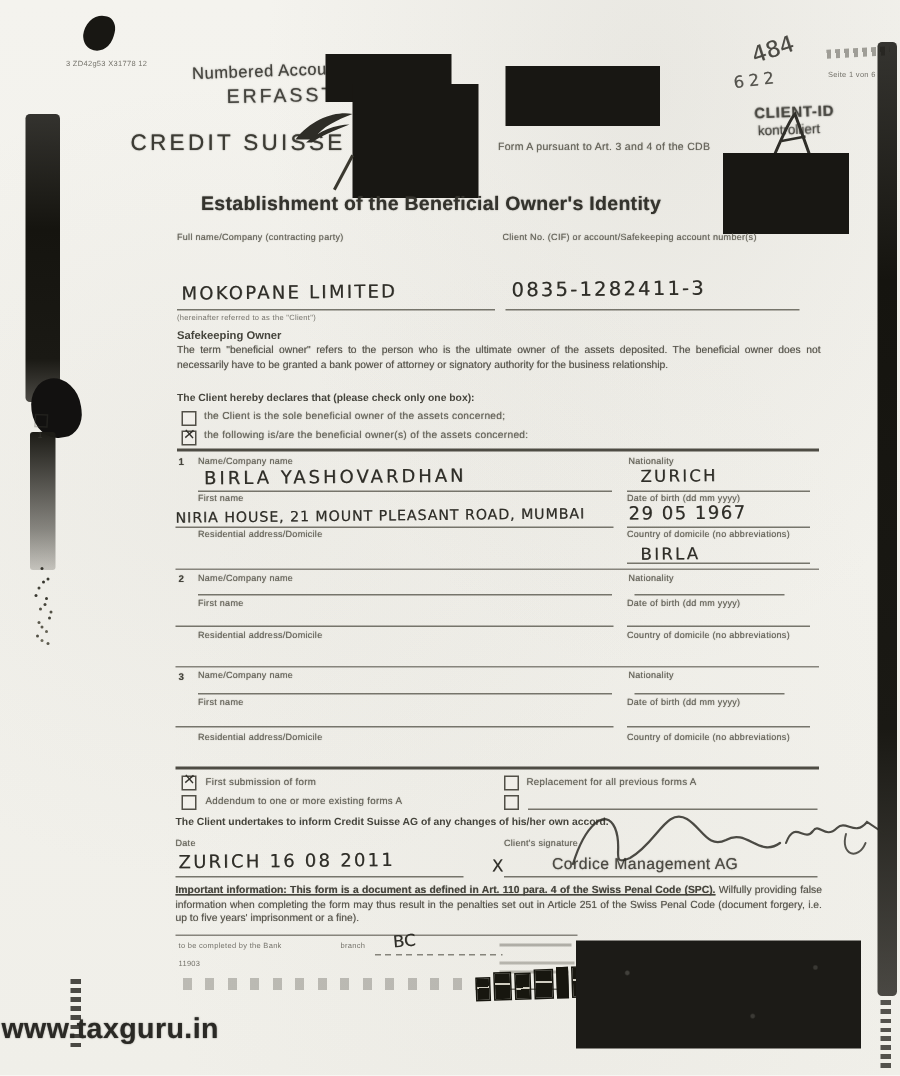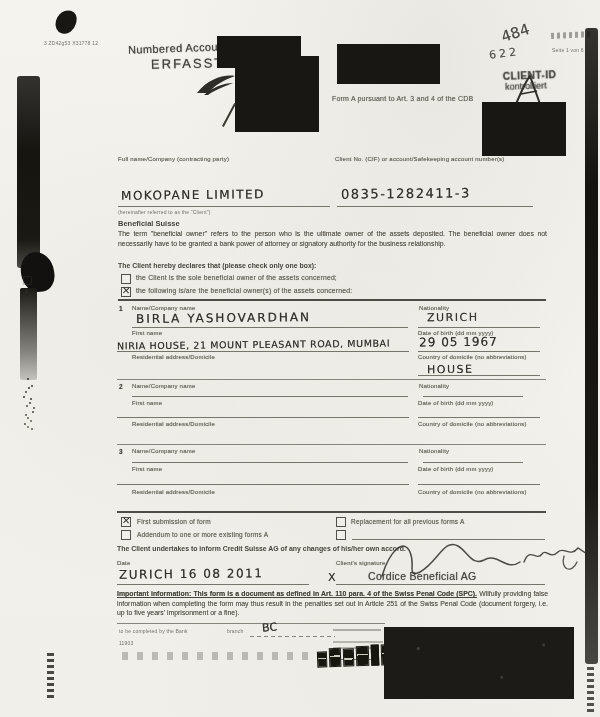--- a/index.html
+++ b/index.html
@@ -45,20 +45,21 @@
   <div class="abs" style="left:17px;top:76px;width:23px;height:192px;border-radius:3px;background:linear-gradient(180deg,rgba(18,17,13,.85),#15140f 40%,#1a1914 85%,rgba(35,33,28,.8));"></div>
   <div class="abs" style="left:21px;top:252px;width:33px;height:40px;background:#121110;border-radius:55% 62% 48% 58%;transform:rotate(-8deg);"></div>
   <div class="abs" style="left:20px;top:288px;width:17px;height:92px;background:linear-gradient(180deg,#1c1b16,rgba(48,46,40,.55) 70%,rgba(70,67,58,.25));border-radius:2px;"></div>
   <div class="abs speck" style="left:27px;top:378px;"></div>
 
   <div class="abs" style="left:23px;top:276px;width:7px;height:7px;border:1px solid rgba(70,68,60,.5);transform:rotate(3deg);opacity:.6;"></div>
   <div class="abs" style="left:25px;top:288px;font-size:6px;color:rgba(70,68,60,.55);">1</div>
 
   <div class="abs stamptxt" style="left:128px;top:42px;font-size:11px;letter-spacing:.4px;transform:rotate(-2deg);">Numbered Account</div>
   <div class="abs stamptxt" style="left:151px;top:56px;font-size:13px;letter-spacing:2px;transform:rotate(-1deg);">ERFASST</div>
+  <div class="abs" style="left:87px;top:87px;font-size:15px;letter-spacing:2.2px;color:#3c3b34;text-shadow:0 0 .8px rgba(60,59,52,.9);">CREDIT SUISSE</div>
   <svg class="abs" style="left:194px;top:72px;" width="44" height="25" viewBox="0 0 44 25">
     <path d="M3 21 C 14 7 30 2 41 4 C 31 8 21 12 15 21 Z" fill="#2e2d27"></path>
     <path d="M10 23 C 19 15 30 11 39 11 C 29 15 19 19 14 23 Z" fill="#2e2d27"></path>
   </svg>
 
   <div class="abs blk" style="left:217px;top:36px;width:84px;height:32px;"></div>
   <div class="abs blk" style="left:235px;top:56px;width:84px;height:76px;"></div>
   <div class="abs" style="left:228px;top:102px;width:2px;height:26px;background:#3a382f;transform:rotate(28deg);"></div>
   <div class="abs blk" style="left:337px;top:44px;width:103px;height:40px;"></div>
 
@@ -75,30 +76,31 @@
   </div>
   <svg class="abs" style="left:511px;top:74px;" width="36" height="32" viewBox="0 0 36 32">
     <path d="M5 30 C 11 16 16 5 19 2 L 29 30" stroke="#2f2e29" stroke-width="2" fill="none" stroke-linecap="round"></path>
     <path d="M10 20 L 26 17" stroke="#2f2e29" stroke-width="1.6" fill="none"></path>
   </svg>
   <div class="abs blk" style="left:482px;top:102px;width:84px;height:54px;"></div>
 
   <div class="abs" style="left:585px;top:28px;width:13px;height:636px;border-radius:3px;background:linear-gradient(180deg,rgba(20,19,15,.85),#15140f 25%,#1a1914 72%,rgba(32,30,25,.8));"></div>
   <div class="abs" style="left:587px;top:666px;width:7px;height:46px;background:repeating-linear-gradient(0deg,#2c2b26 0 3px,transparent 3px 6px);opacity:.8;"></div>
 
+  <div class="abs" style="left:134px;top:128px;font-size:13px;font-weight:bold;color:#34332d;letter-spacing:.2px;text-shadow:0 0 .8px rgba(52,51,45,.8);">Establishment of the Beneficial Owner's Identity</div>
 
   <div class="abs lbl" style="left:118px;top:156px;">Full name/Company (contracting party)</div>
   <div class="abs lbl" style="left:335px;top:156px;">Client No. (CIF) or account/Safekeeping account number(s)</div>
   <div class="abs hand" style="left:121px;top:188px;font-size:12px;letter-spacing:1.5px;">MOKOPANE LIMITED</div>
   <div class="abs underf" style="left:118px;top:189px;width:212px;height:17px;"></div>
   <div class="abs hand" style="left:341px;top:186px;font-size:13px;letter-spacing:1.5px;">0835-1282411-3</div>
   <div class="abs underf" style="left:337px;top:189px;width:196px;height:17px;"></div>
   <div class="abs lbl5" style="left:118px;top:209px;">(hereinafter referred to as the "Client")</div>
 
-  <div class="abs bold" style="left:118px;top:219px;font-size:7.5px;">Beneficial Suisse</div>
+  <div class="abs bold" style="left:118px;top:219px;font-size:7.5px;">Safekeeping Owner</div>
   <div class="abs para" style="left:118px;top:229px;width:429px;">The term "beneficial owner" refers to the person who is the ultimate owner of the assets deposited. The beneficial owner does not necessarily have to be granted a bank power of attorney or signatory authority for the business relationship.</div>
   <div class="abs bold" style="left:118px;top:262px;font-size:6.9px;">The Client hereby declares that (please check only one box):</div>
 
   <div class="abs chk" style="left:121px;top:274px;"></div>
   <div class="abs lbl" style="left:136px;top:274px;font-size:6.8px;">the Client is the sole beneficial owner of the assets concerned;</div>
   <div class="abs chk checked" style="left:121px;top:287px;"></div>
   <div class="abs lbl" style="left:136px;top:287px;font-size:6.8px;">the following is/are the beneficial owner(s) of the assets concerned:</div>
 
   <div class="abs rule" style="left:118px;top:299px;width:428px;height:2px;"></div>
 
@@ -110,21 +112,21 @@
   <div class="abs underf" style="left:132px;top:311px;width:276px;height:16px;"></div>
   <div class="abs underf" style="left:418px;top:311px;width:122px;height:16px;"></div>
   <div class="abs lbl" style="left:132px;top:330px;">First name</div>
   <div class="abs lbl" style="left:418px;top:330px;">Date of birth (dd mm yyyy)</div>
   <div class="abs hand" style="left:117px;top:339px;font-size:9.5px;letter-spacing:.6px;">NIRIA HOUSE, 21 MOUNT PLEASANT ROAD, MUMBAI</div>
   <div class="abs hand" style="left:419px;top:335px;font-size:12px;letter-spacing:1px;">29 05 1967</div>
   <div class="abs underf" style="left:117px;top:335px;width:292px;height:16px;"></div>
   <div class="abs underf" style="left:418px;top:335px;width:122px;height:16px;"></div>
   <div class="abs lbl" style="left:132px;top:354px;">Residential address/Domicile</div>
   <div class="abs lbl" style="left:418px;top:354px;">Country of domicile (no abbreviations)</div>
-  <div class="abs hand" style="left:427px;top:363px;font-size:11px;letter-spacing:1.5px;">HOUSE</div>
+  <div class="abs hand" style="left:427px;top:363px;font-size:11px;letter-spacing:1.5px;">BIRLA</div>
   <div class="abs underf" style="left:418px;top:360px;width:122px;height:15px;"></div>
   <div class="abs rulethin" style="left:117px;top:379px;width:429px;height:1px;"></div>
 
   <div class="abs lbl bold" style="left:119px;top:383px;font-size:6.5px;">2</div>
   <div class="abs lbl" style="left:132px;top:383px;">Name/Company name</div>
   <div class="abs lbl" style="left:419px;top:383px;">Nationality</div>
   <div class="abs underf" style="left:132px;top:382px;width:276px;height:14px;"></div>
   <div class="abs underf" style="left:423px;top:382px;width:100px;height:14px;"></div>
   <div class="abs lbl" style="left:132px;top:400px;">First name</div>
   <div class="abs lbl" style="left:418px;top:400px;">Date of birth (dd mm yyyy)</div>
@@ -157,21 +159,21 @@
   <div class="abs chk" style="left:336px;top:530px;"></div>
   <div class="abs underf" style="left:352px;top:526px;width:193px;height:13px;"></div>
 
   <div class="abs bold" style="left:117px;top:545px;font-size:6.9px;">The Client undertakes to inform Credit Suisse AG of any changes of his/her own accord.</div>
 
   <div class="abs lbl" style="left:117px;top:560px;">Date</div>
   <div class="abs lbl" style="left:336px;top:560px;">Client's signature</div>
   <div class="abs hand" style="left:119px;top:567px;font-size:12px;letter-spacing:1.5px;">ZURICH  16 08 2011</div>
   <div class="abs underf" style="left:117px;top:568px;width:192px;height:16px;"></div>
   <div class="abs hand" style="left:328px;top:571px;font-size:11px;">X</div>
-  <div class="abs" style="left:368px;top:570px;font-size:10.5px;color:#4c4a43;letter-spacing:.3px;text-shadow:0 0 .8px rgba(76,74,67,.8);">Cordice Beneficial AG</div>
+  <div class="abs" style="left:368px;top:570px;font-size:10.5px;color:#4c4a43;letter-spacing:.3px;text-shadow:0 0 .8px rgba(76,74,67,.8);">Cordice Management AG</div>
   <div class="abs underf" style="left:336px;top:568px;width:209px;height:16px;"></div>
   <svg class="abs" style="left:378px;top:528px;" width="218" height="60" viewBox="0 0 218 60">
     <path d="M4 48 C 12 22 26 10 32 24 C 38 38 28 50 42 44 C 60 34 66 10 80 18 C 90 24 94 38 106 32 C 120 24 128 44 142 34" stroke="#2e2d27" stroke-width="1.5" fill="none" stroke-linecap="round" opacity=".85"></path>
     <path d="M146 34 C 152 18 158 34 164 26 C 168 20 172 32 180 24 C 186 18 192 30 200 20 L 212 28" stroke="#2e2d27" stroke-width="1.4" fill="none" stroke-linecap="round" opacity=".85"></path>
     <path d="M186 28 C 182 42 194 46 199 34" stroke="#2e2d27" stroke-width="1.3" fill="none" stroke-linecap="round" opacity=".8"></path>
   </svg>
 
   <div class="abs para" style="left:117px;top:589px;width:431px;">
     <span class="bold" style="text-decoration:underline;">Important information: This form is a document as defined in Art. 110 para. 4 of the Swiss Penal Code (SPC).</span><span> Wilfully providing false information when completing the form may thus result in the penalties set out in Article 251 of the Swiss Penal Code (document forgery, i.e. up to five years' imprisonment or a fine).</span>
   </div>
@@ -198,14 +200,15 @@
     <div class="glyph" style="width:12px;height:20px;background:linear-gradient(#17160f 30%,#cfccc0 30%,#cfccc0 38%,#17160f 38%,#17160f 60%,#cfccc0 60%,#cfccc0 66%,#17160f 66%);"></div>
   </div>
 
   <div class="abs" style="left:384px;top:627px;width:190px;height:72px;background:
      radial-gradient(circle at 18% 30%, rgba(235,233,224,.18) 0 1px, transparent 2px),
      radial-gradient(circle at 62% 70%, rgba(235,233,224,.15) 0 1px, transparent 2px),
      radial-gradient(circle at 84% 25%, rgba(235,233,224,.14) 0 1px, transparent 2px),
      #1c1b17;"></div>
 
   <div class="abs" style="left:47px;top:652px;width:7px;height:46px;background:repeating-linear-gradient(0deg,#2c2b26 0 3px,transparent 3px 6px);opacity:.85;"></div>
+  <div class="abs" style="left:1px;top:676px;font-size:19px;font-weight:bold;color:#2a2925;letter-spacing:.3px;text-shadow:0 0 1px rgba(42,41,37,.7);">www.taxguru.in</div>
 
 </div>
 
 </body></html>

